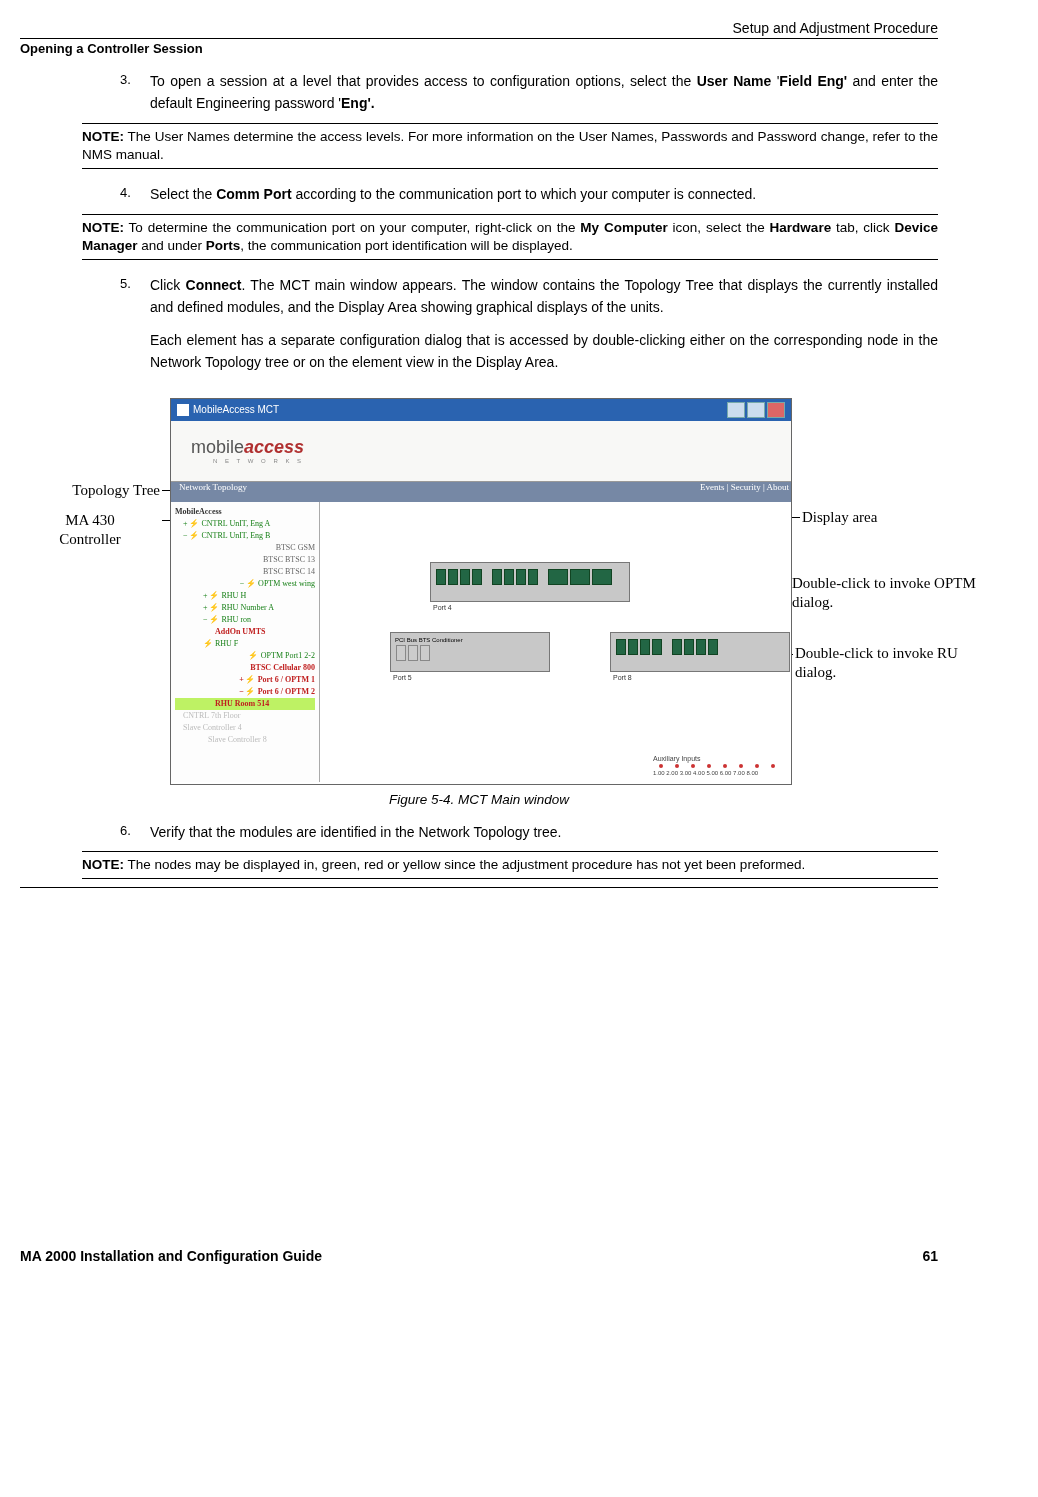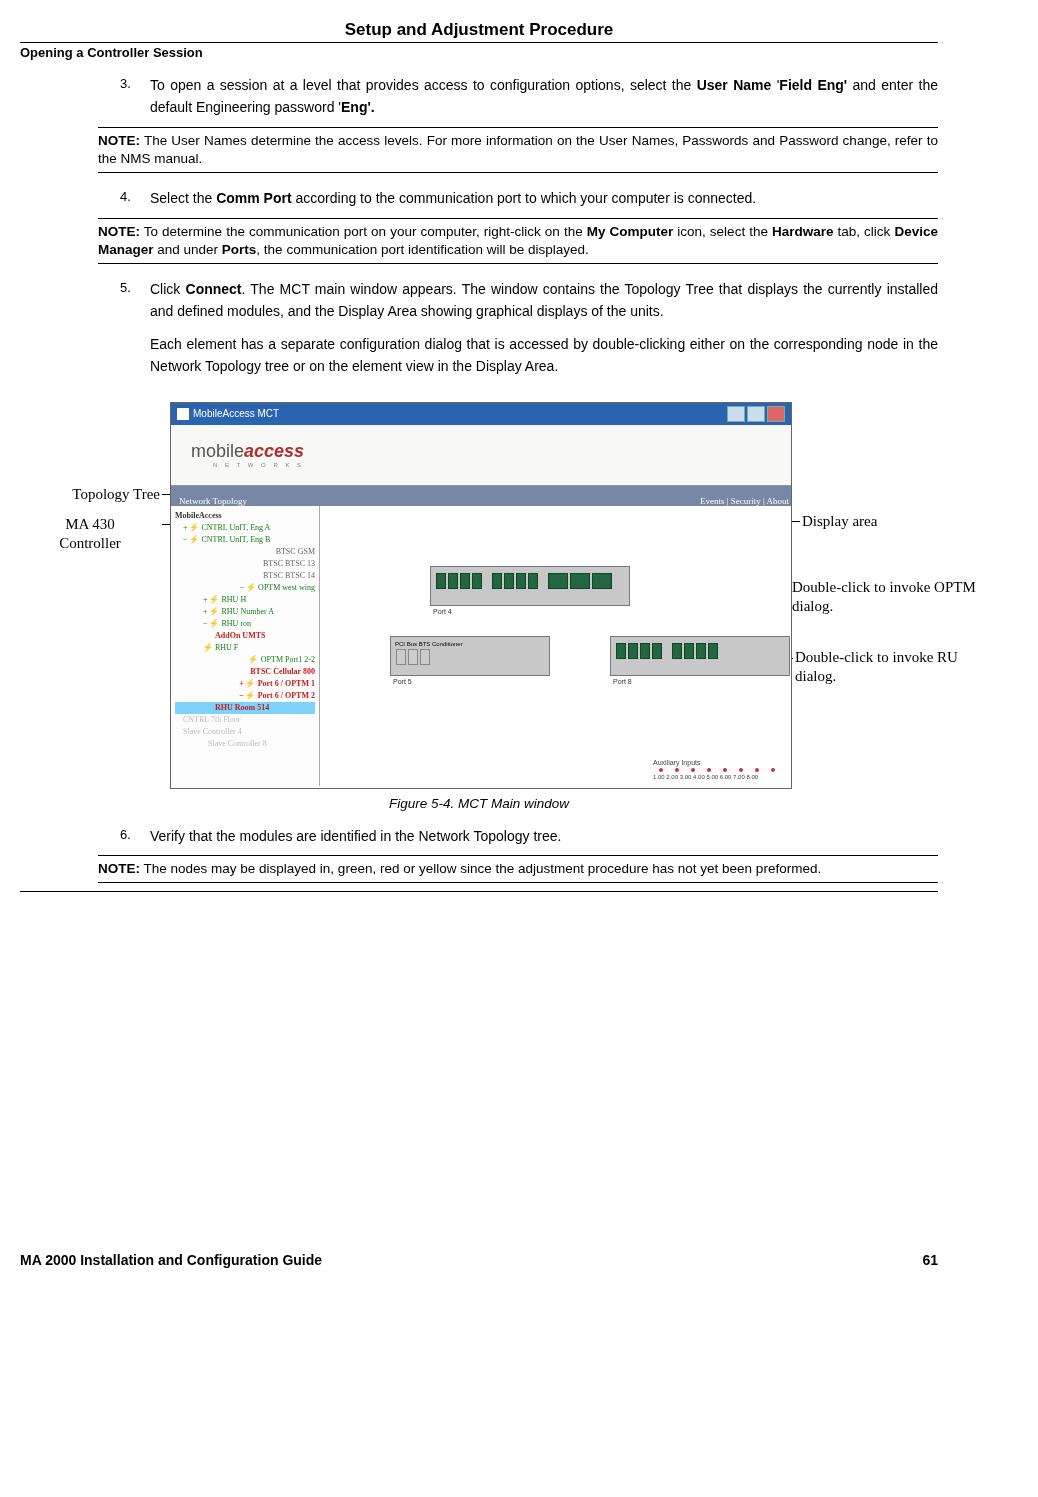--- a/index.html
+++ b/index.html
@@ -4,43 +4,43 @@
 <style>
   body {
     font-family: Verdana, Geneva, sans-serif;
     font-size: 14px;
     color: #000;
     margin: 0;
     padding: 20px 40px 20px 20px;
     width: 978px;
     box-sizing: border-box;
   }
-  .header-right { text-align: center; font-weight: bold; font-size: 17px; }
+  .header-right { text-align: right; font-weight: normal; font-size: 14px; }
   .header-left { text-align: left; font-weight: bold; font-size: 13px; }
   hr.thin { border: none; border-top: 1.5px solid #000; margin: 2px 0; }
   .step { display: flex; margin: 14px 0 8px 100px; line-height: 1.6; }
   .step .num { width: 30px; flex-shrink: 0; font-family: Arial, sans-serif; font-size: 13px; }
   .step .txt { flex: 1; text-align: justify; }
-  .note-box { margin: 8px 0 8px 78px; border-top: 1.5px solid #000; border-bottom: 1.5px solid #000; padding: 4px 0; font-family: Arial, sans-serif; font-size: 13.5px; text-align: justify; line-height: 1.35; }
+  .note-box { margin: 8px 0 8px 62px; border-top: 1.5px solid #000; border-bottom: 1.5px solid #000; padding: 4px 0; font-family: Arial, sans-serif; font-size: 13.5px; text-align: justify; line-height: 1.35; }
   .cont { margin: 10px 0 10px 130px; text-align: justify; line-height: 1.6; }
   b { font-weight: bold; }
 
   .figure-wrap { position: relative; margin: 12px 0 6px 0; height: 400px; }
   .screenshot {
     position: absolute; left: 150px; top: 12px; width: 620px; height: 385px;
     background: #fff; border: 1px solid #666;
   }
   .titlebar { height: 22px; background: #2a63b0; display: flex; align-items: center; padding: 0 6px; color: #fff; font-size: 10px; font-family: Tahoma, sans-serif; }
   .titlebar .btns { margin-left: auto; display: flex; gap: 2px; }
   .titlebar .btns span { width: 16px; height: 14px; background: #cde; border: 1px solid #7aa; display:inline-block; }
   .brand-area { height: 60px; border-bottom: 1px solid #999;  display:flex; align-items:center; padding-left:20px; position:relative; background:#f8f8f6;}
   .brand-area .logo { font-family: Arial; font-size: 18px; color: #555; letter-spacing:0; }
   .brand-area .logo .red { color: #b03030; font-weight:bold; font-style:italic;}
   .brand-area .net { font-size:6px; text-align:right; letter-spacing:3px; color:#888;}
-  .toolbar-row { height: 20px; background: #7688a5; display: flex; align-items: flex-end; font-size: 9px; color: #fff; font-family: Tahoma; }
+  .toolbar-row { height: 20px; background: #7688a5; display: flex; align-items: flex-start; font-size: 9px; color: #fff; font-family: Tahoma; }
   .toolbar-row .left { padding-left: 8px; }
   .toolbar-row .right { margin-left: auto; padding-right: 2px; }
   .main-area { display: flex; height: 280px; }
   .tree { width: 140px; border-right: 1px solid #aaa; background: #fdfdfd; font-family: Tahoma; font-size: 8px; color: #666; padding: 4px; overflow:hidden;}
   .tree div { white-space: nowrap; line-height: 1.5; }
   .tree .root { font-weight: bold; color:#333; }
   .tree .ok { color: #188018; }
   .tree .bad { color: #c02020; font-weight:bold;}
   .tree .p { padding-left: 8px; }
   .tree .pp { padding-left: 18px; text-align: right; }
@@ -155,21 +155,21 @@
         <div class="pp ok">− ⚡ <span>OPTM west wing</span></div>
         <div class="ppp ok">+ ⚡ <span>RHU H</span></div>
         <div class="ppp ok">+ ⚡ <span>RHU Number A</span></div>
         <div class="ppp ok">− ⚡ <span>RHU ron</span></div>
         <div class="ppp bad" style="padding-left:40px;">AddOn UMTS</div>
         <div class="ppp ok">⚡ <span>RHU F</span></div>
         <div class="pp ok">⚡ <span>OPTM Port1 2-2</span></div>
         <div class="pp bad">BTSC Cellular 800</div>
         <div class="pp bad">+ ⚡ <span>Port 6 / OPTM 1</span></div>
         <div class="pp bad">− ⚡ <span>Port 6 / OPTM 2</span></div>
-        <div class="ppp bad" style="padding-left:40px;background:#7dd3fc;">RHU Room 514</div>
+        <div class="ppp bad" style="padding-left:40px;background:#bef264;">RHU Room 514</div>
         <div class="p" style="color:#bbb;">CNTRL 7th Floor</div>
         <div class="p" style="color:#bbb;">Slave Controller 4</div>
         <div class="p" style="color:#bbb;margin-left:25px;">Slave Controller 8</div>
       </div>
       <div class="display">
         <div class="rack" style="left:110px;top:60px;width:190px;height:30px;padding:4px;">
           <span class="mod"></span><span class="mod"></span><span class="mod"></span><span class="mod"></span>&nbsp;&nbsp;<span class="mod"></span><span class="mod"></span><span class="mod"></span><span class="mod"></span>&nbsp;&nbsp;<span class="mod big"></span><span class="mod big"></span><span class="mod big"></span>
           <div class="rack-label">Port 4</div>
         </div>
         <div class="rack" style="left:70px;top:130px;width:150px;height:30px;padding:4px;">

